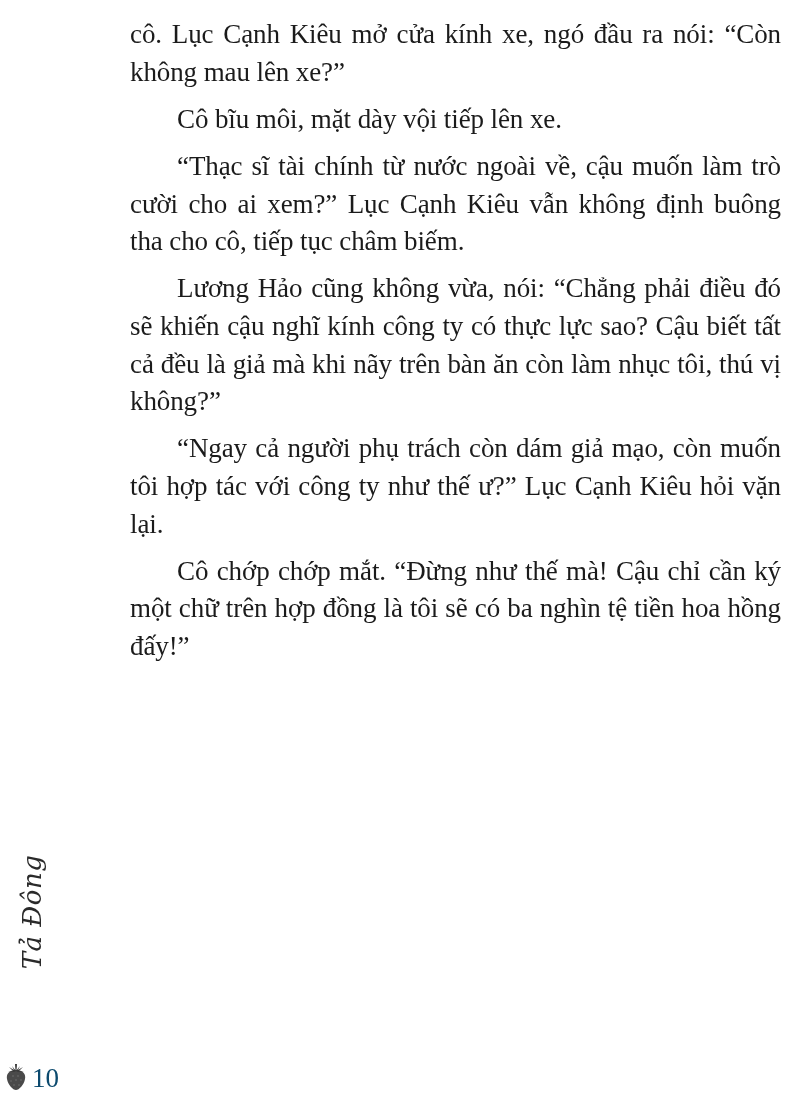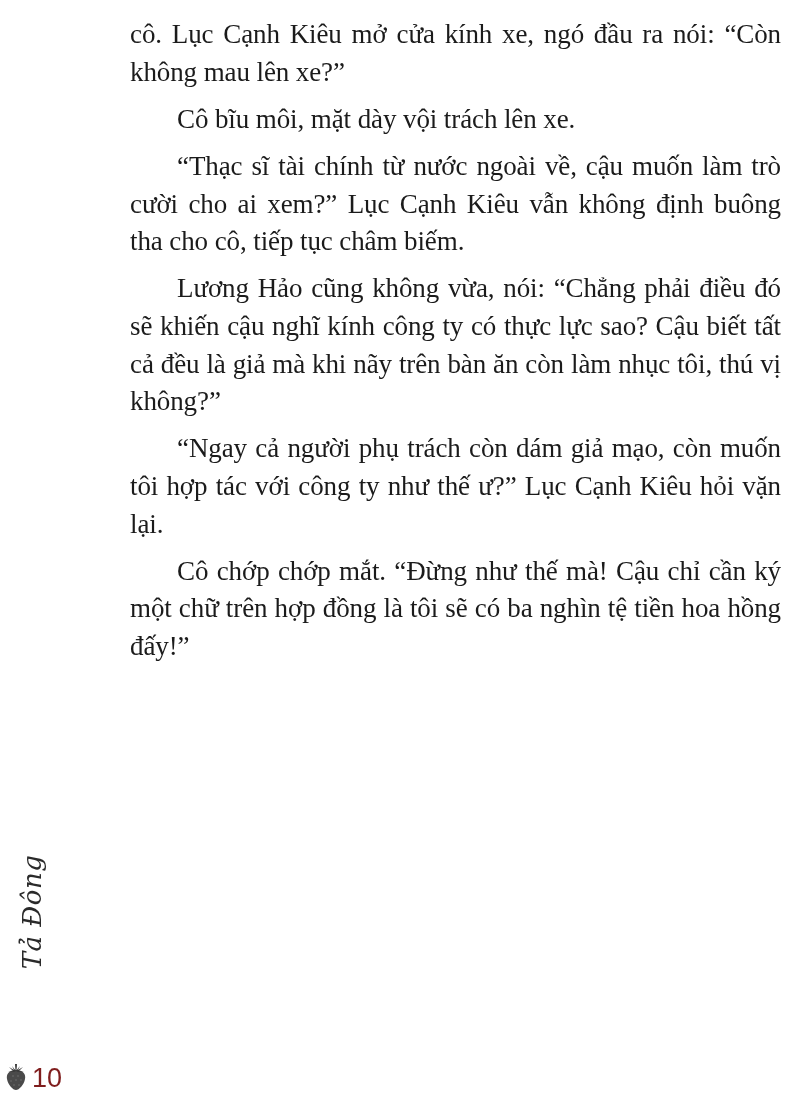--- a/index.html
+++ b/index.html
@@ -60,35 +60,35 @@
       display: flex;
       align-items: center;
       gap: 4px;
     }
     .strawberry-icon {
       width: 24px;
       height: 30px;
       display: block;
     }
     .page-number {
-      font-family: Liberation Sans, sans-serif;
+      font-family: Liberation Serif, serif;
       font-size: 27px;
-      color: #7f1d1d;
+      color: #0c4a6e;
       line-height: 1;
       margin-top: 4px;
     }
   </style>
 </head>
 <body>
 
 <div class="page">
 
   <div class="text-block">
     <p class="para no-indent">cô. Lục Cạnh Kiêu mở cửa kính xe, ngó đầu ra nói: “Còn không mau lên xe?”</p>
-    <p class="para">Cô bĩu môi, mặt dày vội trách lên xe.</p>
+    <p class="para">Cô bĩu môi, mặt dày vội tiếp lên xe.</p>
     <p class="para">“Thạc sĩ tài chính từ nước ngoài về, cậu muốn làm trò cười cho ai xem?” Lục Cạnh Kiêu vẫn không định buông tha cho cô, tiếp tục châm biếm.</p>
     <p class="para">Lương Hảo cũng không vừa, nói: “Chẳng phải điều đó sẽ khiến cậu nghĩ kính công ty có thực lực sao? Cậu biết tất cả đều là giả mà khi nãy trên bàn ăn còn làm nhục tôi, thú vị không?”</p>
     <p class="para">“Ngay cả người phụ trách còn dám giả mạo, còn muốn tôi hợp tác với công ty như thế ư?” Lục Cạnh Kiêu hỏi vặn lại.</p>
     <p class="para">Cô chớp chớp mắt. “Đừng như thế mà! Cậu chỉ cần ký một chữ trên hợp đồng là tôi sẽ có ba nghìn tệ tiền hoa hồng đấy!”</p>
   </div>
 
   <div class="side-tab">Tả Đông</div>
 
   <div class="folio">
     <svg class="strawberry-icon" viewBox="0 0 24 30">

